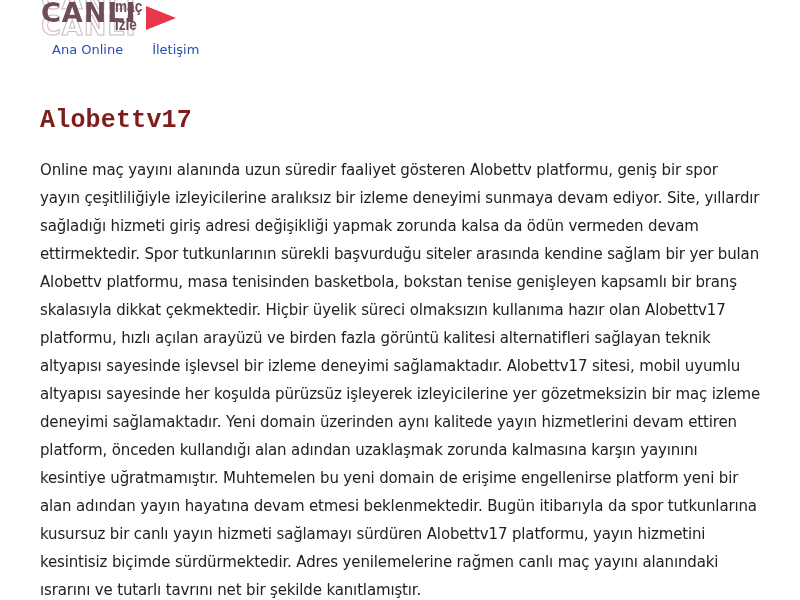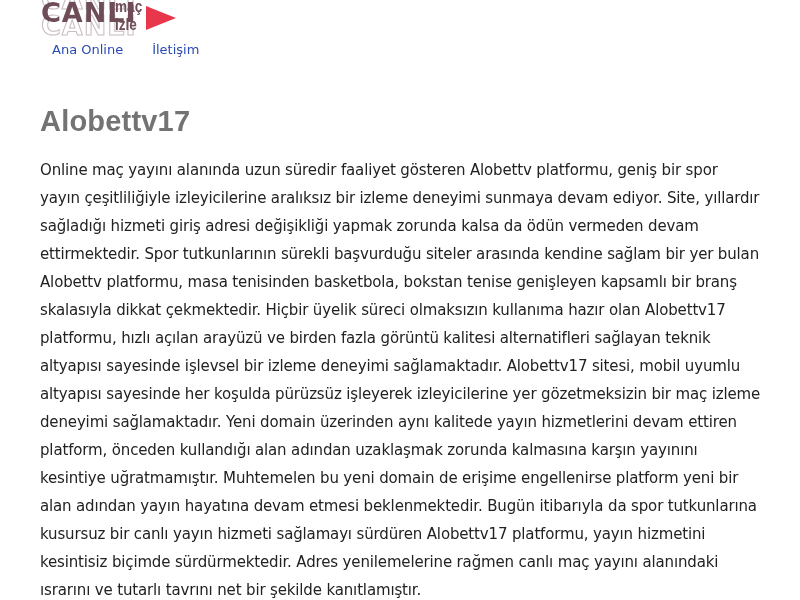--- a/index.html
+++ b/index.html
@@ -107,24 +107,24 @@
       font-size: 13px;
       color: #2a4bb3;
       text-decoration: none;
       cursor: pointer;
     }
     .main {
       padding: 0 40px;
     }
     h1 {
       margin: 36px 0 0 0;
-      font-family: Liberation Sans, sans-serif;
+      font-family: Liberation Mono, monospace;
       font-weight: bold;
-      font-size: 29px;
-      color: #737373;
+      font-size: 25px;
+      color: #7f1d1d;
       letter-spacing: 0.2px;
       line-height: 30px;
     }
     p.body-text {
       margin: 20px 0 0 0;
       font-family: "DejaVu Sans", sans-serif;
       font-size: 15px;
       line-height: 28px;
       color: #222222;
       width: 722px;

